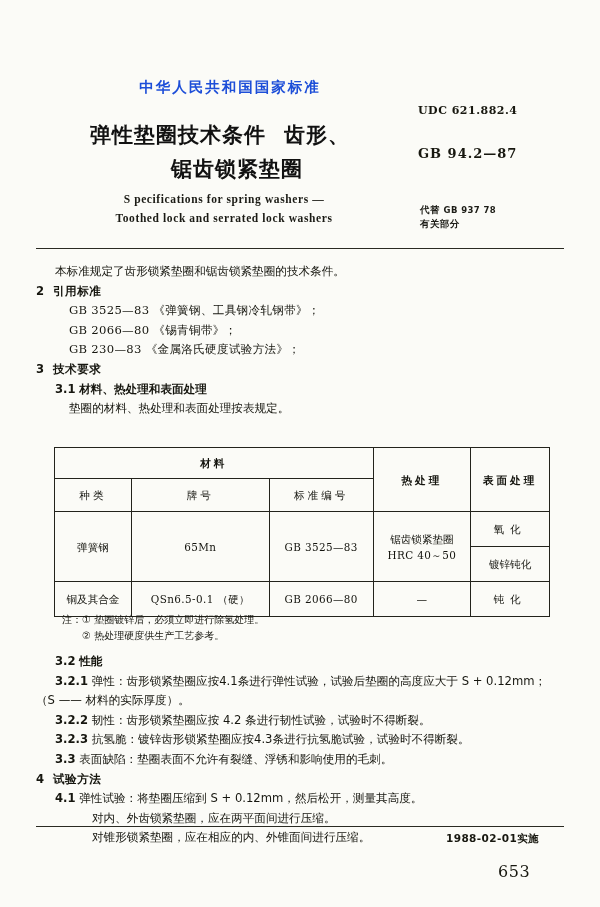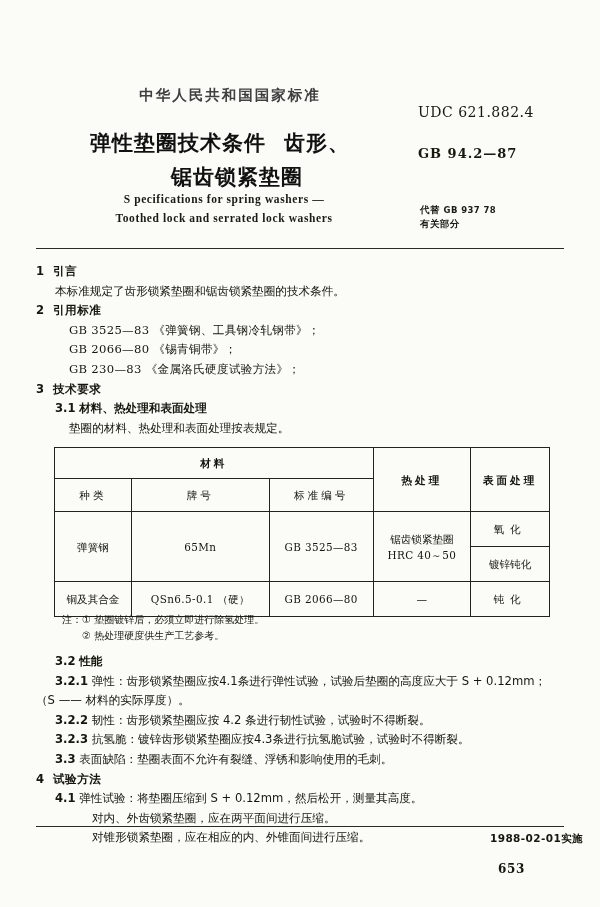--- a/index.html
+++ b/index.html
@@ -24,56 +24,54 @@
   }
   
   .hdr-national {
     position: absolute;
     left: 0; top: 78px;
     width: 460px;
     text-align: center;
     font-size: 14.5px;
     letter-spacing: 2px;
     font-weight: 600;
-    color: #404040;
-    margin-top: 8px;
+    color: #1d4ed8;
   }
   .hdr-title {
     position: absolute;
     left: 0; top: 118px;
     width: 440px;
     text-align: center;
     font-size: 21px;
     font-weight: 700;
     letter-spacing: 1px;
     line-height: 34px;
     color: #111;
-    margin-top: 8px;
   }
   .hdr-title .line2 { display: block; padding-left: 34px; }
   .hdr-title .gap { display: inline-block; width: 18px; }
 
   .hdr-en {
     position: absolute;
     left: 0; top: 190px;
     width: 448px;
     text-align: center;
     font-size: 11.5px;
     line-height: 19px;
     font-weight: 600;
     letter-spacing: 0.6px;
     color: #1a1a14;
     font-family: Liberation Serif, serif;
   }
 
   .hdr-udc {
     position: absolute;
     left: 418px; top: 104px;
-    font-size: 14px;
-    font-weight: 400;
+    font-size: 11px;
+    font-weight: 700;
     letter-spacing: 0.5px;
     font-family: "DejaVu Serif", "Liberation Serif", serif;
   }
   .hdr-stdno {
     position: absolute;
     left: 418px; top: 146px;
     font-size: 13px;
     font-weight: 700;
     letter-spacing: 1px;
     font-family: "DejaVu Serif", "Liberation Serif", serif;
@@ -177,27 +175,26 @@
     font-size: 10.5px;
     font-weight: 700;
     letter-spacing: 0.4px;
   }
   .foot-right {
     position: absolute;
     left: 446px; top: 832px;
     font-size: 10.5px;
     font-weight: 700;
     letter-spacing: 0.4px;
-    margin-left: 44px;
   }
   .foot-page {
     position: absolute;
     left: 498px; top: 862px;
-    font-size: 12px;
-    font-weight: 700;
+    font-size: 16px;
+    font-weight: 400;
     letter-spacing: 0.6px;
     font-family: "DejaVu Serif","Liberation Serif",serif;
   }
 </style>
 </head>
 <body>
 
 <div class="page">
 
   <div class="hdr-national">中华人民共和国国家标准</div>
@@ -218,23 +215,20 @@
   <div class="hdr-replace">
     <div><span>代替</span>
       <span class="sm">GB 937    78</span></div>
     <div>有关部分</div>
   </div>
 
   <div class="rule-top"></div>
 
   <div class="body">
 
-    <div class="sec-head">
-      <span class="num">1</span><span>引言</span>
-    </div>
     <div class="indent1">本标准规定了齿形锁紧垫圈和锯齿锁紧垫圈的技术条件。</div>
 
     <div class="sec-head">
       <span class="num">2</span><span>引用标准</span>
     </div>
     <div class="indent2 mono-ref">GB 3525—83 《弹簧钢、工具钢冷轧钢带》；</div>
     <div class="indent2 mono-ref">GB 2066—80 《锡青铜带》；</div>
     <div class="indent2 mono-ref">GB 230—83 《金属洛氏硬度试验方法》；</div>
 
     <div class="sec-head">

